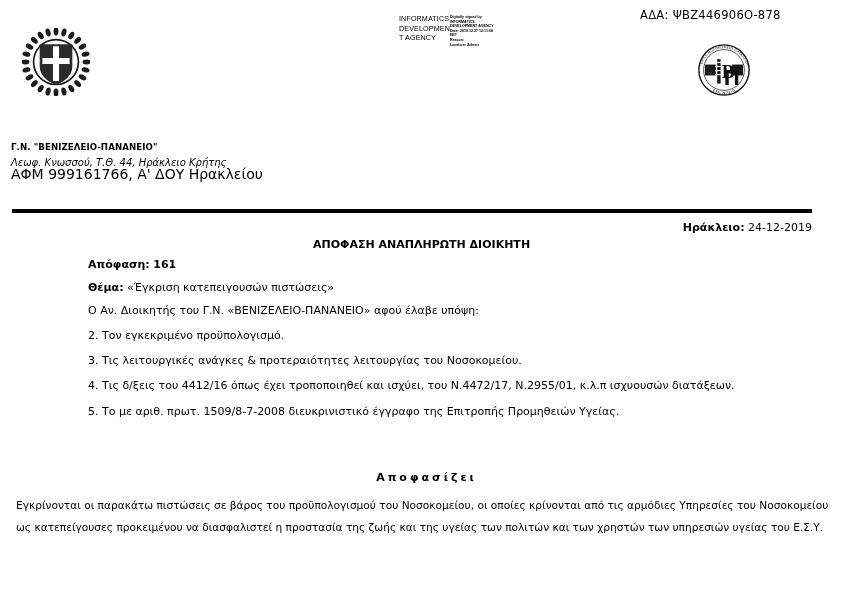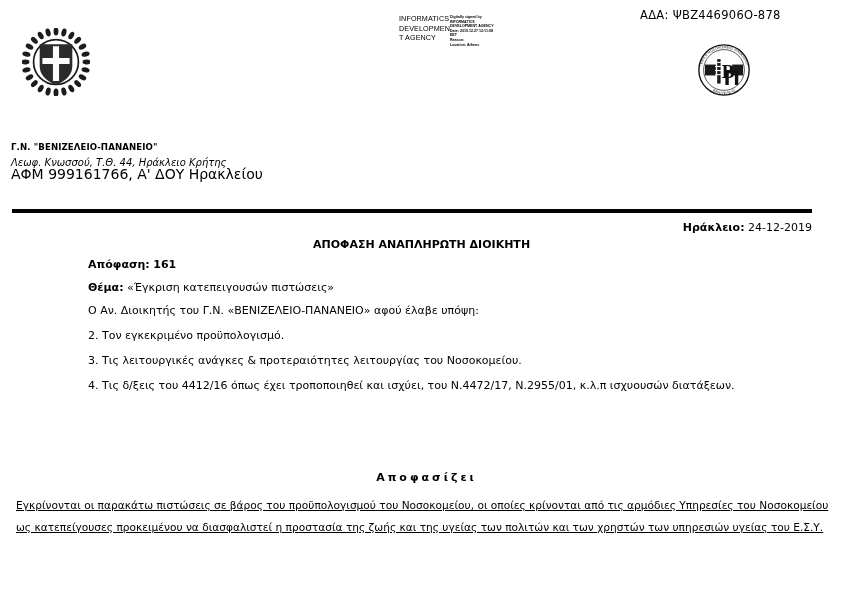--- a/index.html
+++ b/index.html
@@ -184,21 +184,21 @@
   }
 
   .closing {
     position: absolute;
     left: 16px;
     top: 494px;
     width: 812px;
     font-size: 10.6px;
     line-height: 2.1;
   }
-  .closing-line { white-space: nowrap; text-decoration: underline; }
+  .closing-line { white-space: nowrap; }
 </style>
 </head>
 <body>
 
 <div class="page">
 
   <div class="ada">ΑΔΑ: ΨΒΖ446906Ο-878</div>
 
   <div class="sig-stamp">
     <div class="sig-left">
@@ -306,20 +306,21 @@
     <span class="lbl">Θέμα:</span>
     <span>«Έγκριση κατεπειγουσών πιστώσεις»</span>
   </div>
 
   <div class="preamble">Ο  Αν. Διοικητής του  Γ.Ν. «ΒΕΝΙΖΕΛΕΙΟ-ΠΑΝΑΝΕΙΟ» αφού έλαβε υπόψη:</div>
 
   <div class="clauses">
     <div class="clause">2. Τον εγκεκριμένο προϋπολογισμό.</div>
     <div class="clause">3. Τις λειτουργικές ανάγκες &amp; προτεραιότητες λειτουργίας του Νοσοκομείου.</div>
     <div class="clause">4. Τις δ/ξεις του 4412/16 όπως έχει τροποποιηθεί και ισχύει, του Ν.4472/17, Ν.2955/01, κ.λ.π ισχυουσών διατάξεων.</div>
+    <div class="clause">5. Το με αριθ. πρωτ. 1509/8-7-2008 διευκρινιστικό έγγραφο της Επιτροπής Προμηθειών Υγείας.</div>
   </div>
 
   <div class="decides">Αποφασίζει</div>
 
   <div class="closing">
     <div class="closing-line">Εγκρίνονται οι  παρακάτω πιστώσεις σε βάρος του προϋπολογισμού του Νοσοκομείου, οι οποίες κρίνονται από τις αρμόδιες Υπηρεσίες του Νοσοκομείου</div>
     <div class="closing-line">ως κατεπείγουσες προκειμένου να διασφαλιστεί η προστασία της ζωής και της υγείας των πολιτών και των χρηστών των υπηρεσιών υγείας του Ε.Σ.Υ.</div>
   </div>
 
 </div>

